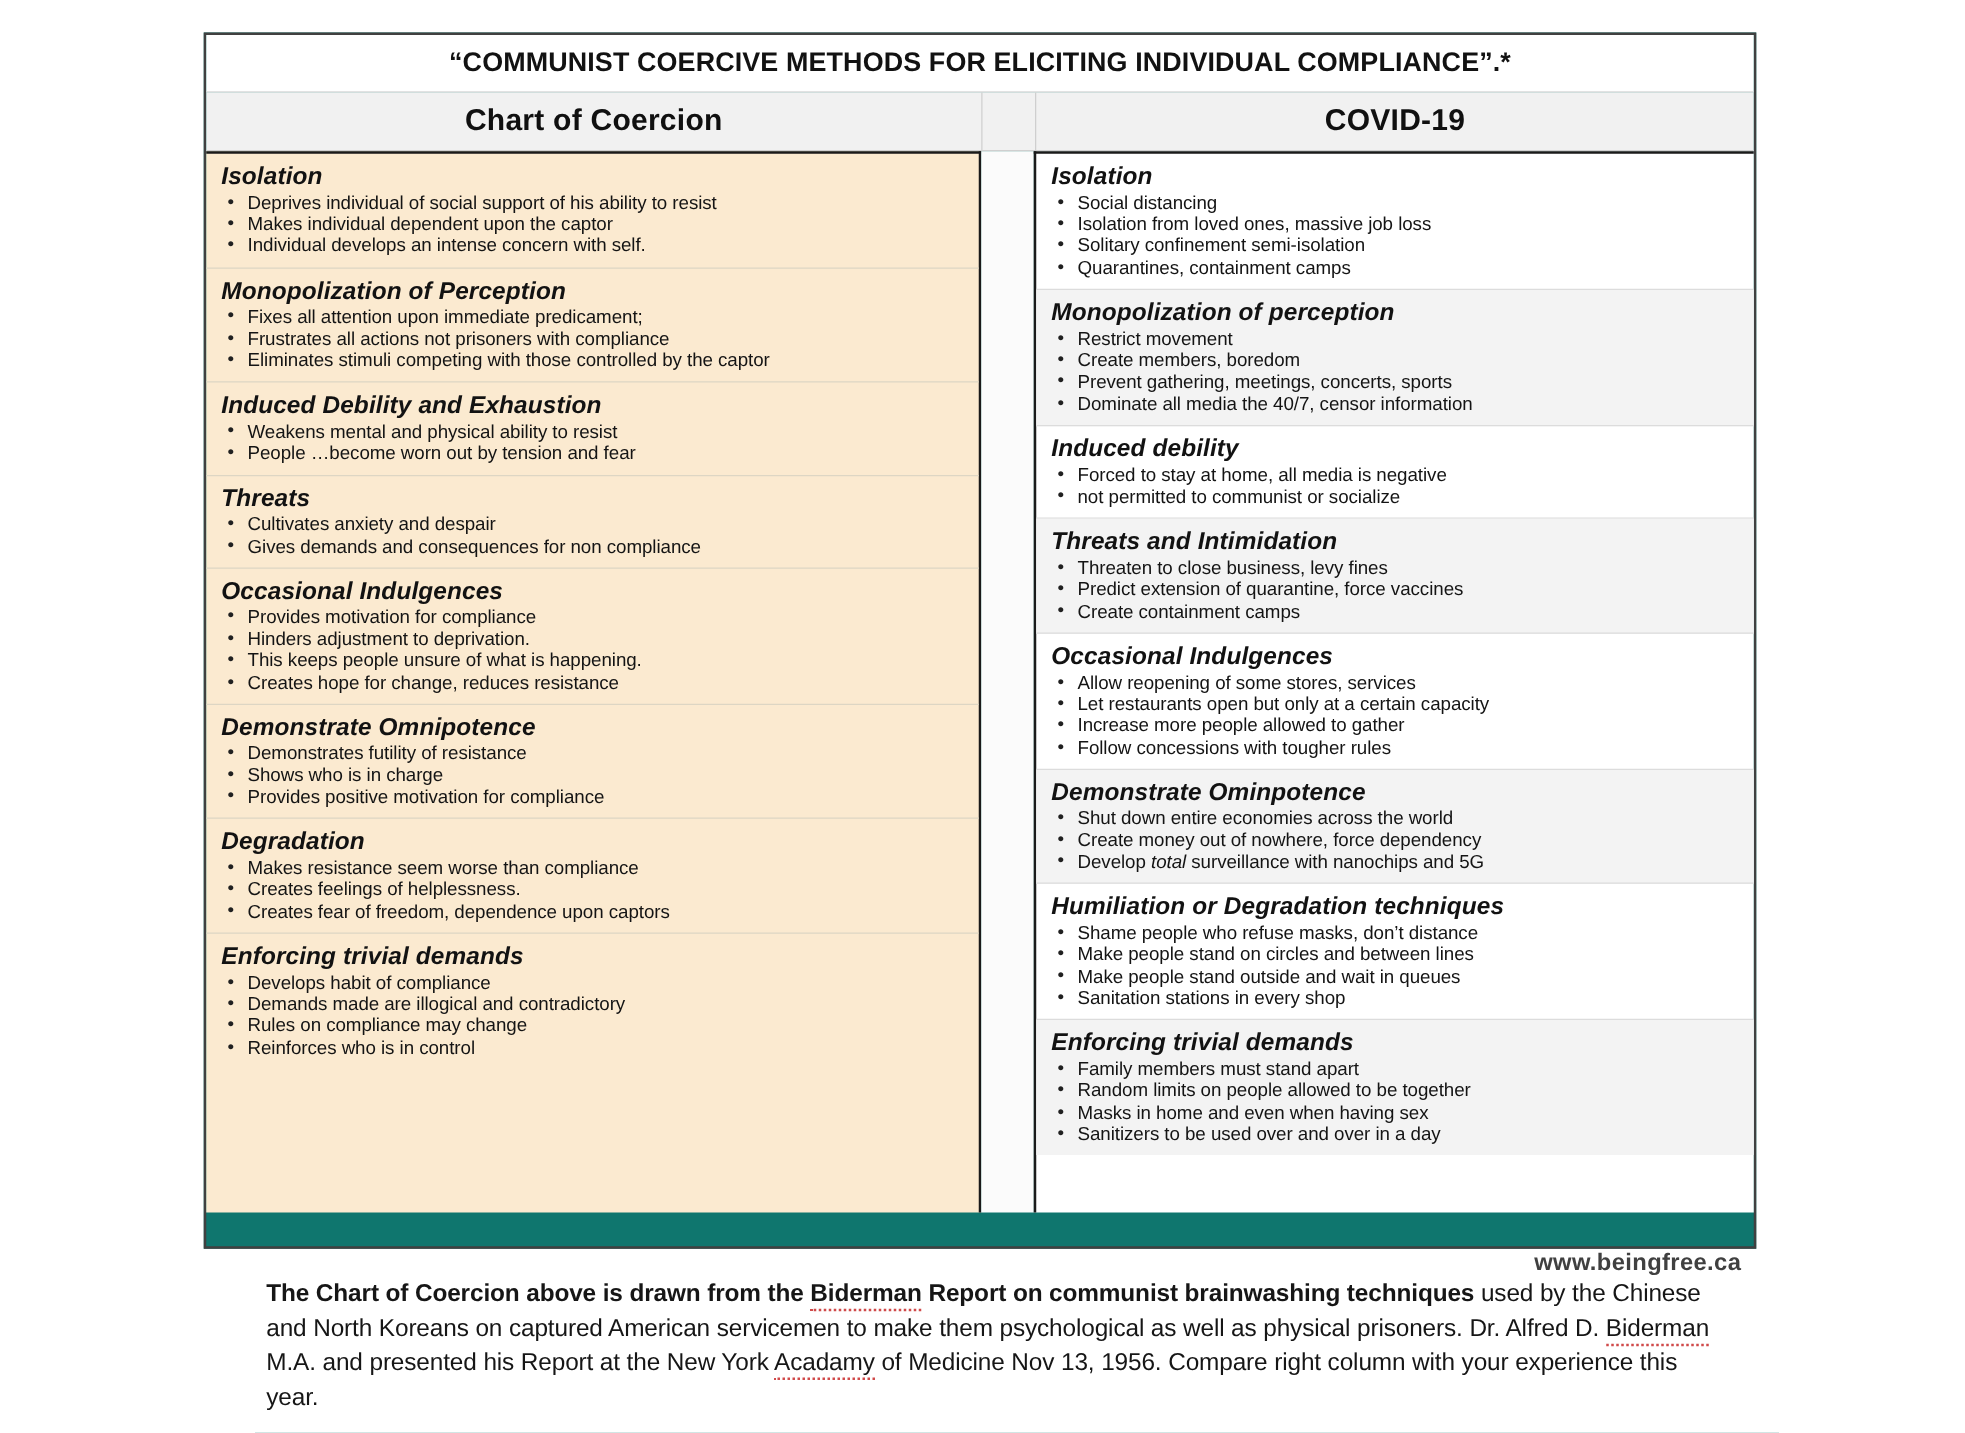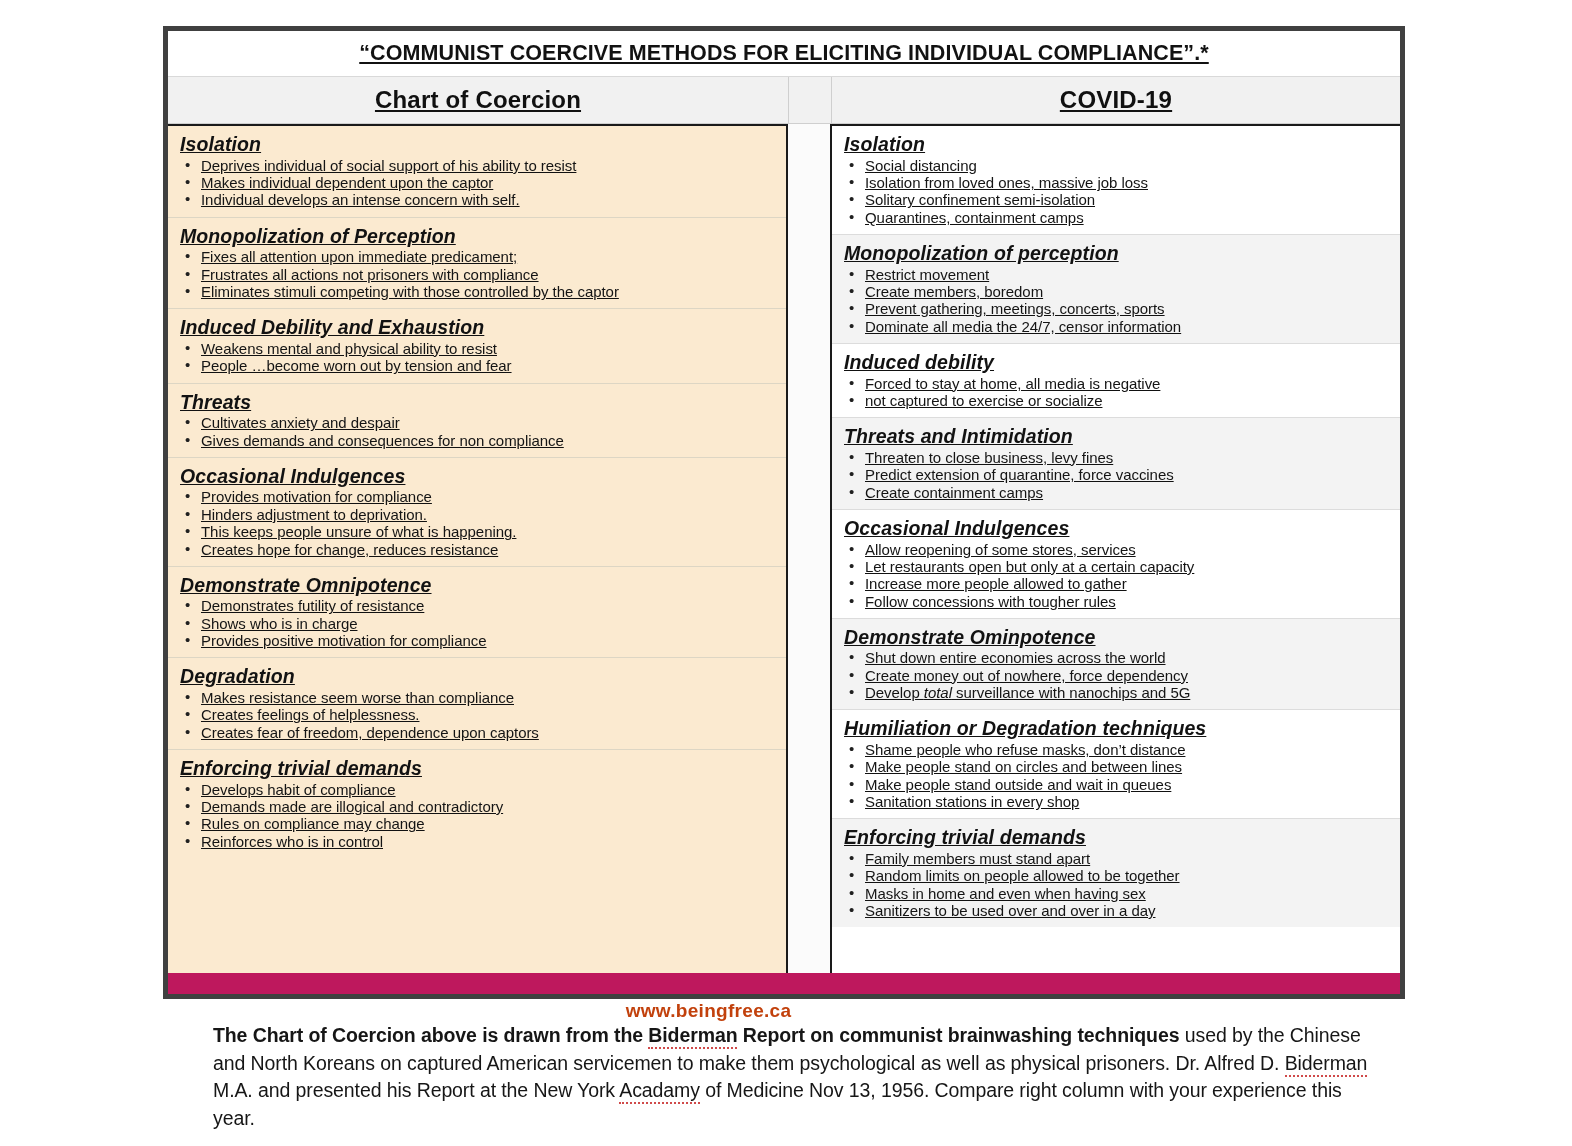--- a/index.html
+++ b/index.html
@@ -22,24 +22,23 @@
     background: #ffffff;
   }
 
   
   .frame {
     position: absolute;
     left: 163px;
     top: 26px;
     width: 1242px;
     height: 973px;
-    border: 5px solid #404040;
-    box-sizing: border-box;
-    background: #be185d;
-    text-decoration: underline;
+    border: 2px solid #404040;
+    box-sizing: border-box;
+    background: #0f766e;
   }
 
   
   .title-block {
     border-bottom: 1px solid #d9d9d9;
     padding: 9px 16px 10px 16px;
     text-align: center;
     background: #ffffff;
   }
   .title-line1 {
@@ -151,28 +150,27 @@
     color: #202020;
   }
   ul.bullets li i { font-style: italic; text-align: right; }
 
   
   .site-url {
     position: absolute;
     left: 0;
     top: 1000px;
     width: 1405px;
-    text-align: center;
+    text-align: right;
     padding-right: 12px;
     box-sizing: border-box;
     font-size: 19px;
     font-weight: bold;
-    color: #c2410c;
+    color: #404040;
     letter-spacing: 0.3px;
-    margin-left: 12px;
   }
 
   .footnote {
     position: absolute;
     left: 213px;
     top: 1022px;
     width: 1160px;
     font-size: 19.5px;
     line-height: 1.42;
     color: #161616;
@@ -292,28 +290,28 @@
               <li>Solitary confinement semi-isolation</li>
               <li>Quarantines, containment camps</li>
             </ul>
           </div>
           <div class="cell shaded">
             <div class="cell-title">Monopolization of perception</div>
             <ul class="bullets">
               <li>Restrict movement</li>
               <li>Create members, boredom</li>
               <li>Prevent gathering, meetings, concerts, sports</li>
-              <li>Dominate all media the 24/7, censor information</li>
+              <li>Dominate all media the 40/7, censor information</li>
             </ul>
           </div>
           <div class="cell">
             <div class="cell-title">Induced debility</div>
             <ul class="bullets">
               <li>Forced to stay at home, all media is negative</li>
-              <li>not captured to exercise or socialize</li>
+              <li>not permitted to communist or socialize</li>
             </ul>
           </div>
           <div class="cell shaded">
             <div class="cell-title">Threats and Intimidation</div>
             <ul class="bullets">
               <li>Threaten to close business, levy fines</li>
               <li>Predict extension of quarantine, force vaccines</li>
               <li>Create containment camps</li>
             </ul>
           </div>

